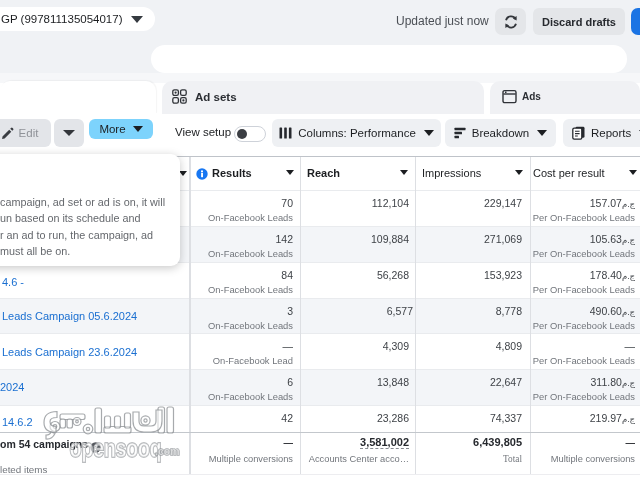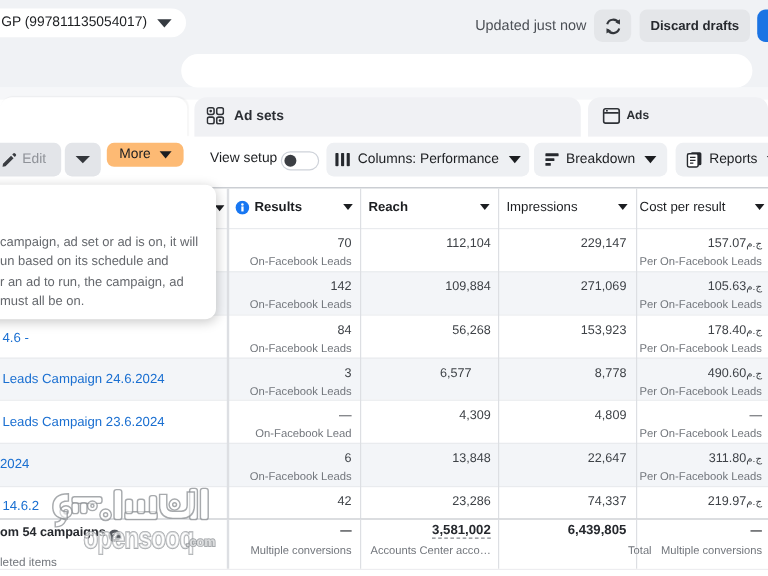--- a/index.html
+++ b/index.html
@@ -79,21 +79,21 @@
     <svg width="13" height="13" viewBox="0 0 13 13" style="margin-right:5px;">
       <path d="M 1.5 9.4 L 8.2 2.7 L 10.3 4.8 L 3.6 11.5 L 1.1 11.9 Z M 9.2 1.7 L 10 0.9 a 1.1 1.1 0 0 1 1.6 0 l 0.5 0.5 a 1.1 1.1 0 0 1 0 1.6 l -0.8 0.8 Z" fill="#3a3d42"></path>
     </svg>
     <span style="font-size:11.5px;color:#8f9298;">Edit</span>
   </div>
 
   <div class="btn" style="left:54px;top:119px;width:30px;height:28px;background:#e3e5e9;">
     <div style="width:0;height:0;border-left:6px solid transparent;border-right:6px solid transparent;border-top:6.5px solid #33363b;"></div>
   </div>
 
-  <div class="btn" style="left:89px;top:119px;width:64px;height:20px;background:#fdba74;">
+  <div class="btn" style="left:89px;top:119px;width:64px;height:20px;background:#7dd3fc;">
     <span style="font-size:11.5px;color:#1c1e21;">More</span>
     <div style="margin-left:7px;width:0;height:0;border-left:5.5px solid transparent;border-right:5.5px solid transparent;border-top:6px solid #1c1e21;"></div>
   </div>
 
   <div class="abs" style="left:175px;top:126px;font-size:11.5px;color:#1c1e21;">View setup</div>
   <div class="abs" style="left:234px;top:125.5px;width:32px;height:16px;background:#fff;border:1px solid #ced2d9;border-radius:9px;box-sizing:border-box;"></div>
   <div class="abs" style="left:237px;top:128.5px;width:10px;height:10px;background:#3b3e43;border-radius:50%;"></div>
 
   <div class="btn" style="left:272px;top:119px;width:169px;height:28px;background:#eef0f3;">
     <svg width="13" height="12" viewBox="0 0 13 12" style="margin-right:6px;">
@@ -178,21 +178,21 @@
     <div class="num" style="left:530px;top:233px;width:105px;">105.63<span class="eg">ج.م</span></div>
     <div class="sub" style="left:530px;top:248px;width:105px;">Per On-Facebook Leads</div>
     <div class="num" style="left:190px;top:268.5px;width:103px;">84</div>
     <div class="sub" style="left:190px;top:283.5px;width:103px;">On-Facebook Leads</div>
     <div class="num" style="left:300px;top:268.5px;width:109px;">56,268</div>
     <div class="num" style="left:415px;top:268.5px;width:107px;">153,923</div>
     <div class="num" style="left:530px;top:268.5px;width:105px;">178.40<span class="eg">ج.م</span></div>
     <div class="sub" style="left:530px;top:283.5px;width:105px;">Per On-Facebook Leads</div>
     <div class="num" style="left:190px;top:304.5px;width:103px;">3</div>
     <div class="sub" style="left:190px;top:319.5px;width:103px;">On-Facebook Leads</div>
-    <div class="num" style="left:284px;top:304.5px;width:109px;">6,577</div>
+    <div class="num" style="left:304px;top:304.5px;width:109px;">6,577</div>
     <div class="num" style="left:415px;top:304.5px;width:107px;">8,778</div>
     <div class="num" style="left:530px;top:304.5px;width:105px;">490.60<span class="eg">ج.م</span></div>
     <div class="sub" style="left:530px;top:319.5px;width:105px;">Per On-Facebook Leads</div>
     <div class="num" style="left:190px;top:340px;width:103px;">—</div>
     <div class="sub" style="left:190px;top:355px;width:103px;">On-Facebook Lead</div>
     <div class="num" style="left:300px;top:340px;width:109px;">4,309</div>
     <div class="num" style="left:415px;top:340px;width:107px;">4,809</div>
     <div class="num" style="left:530px;top:340px;width:105px;">—</div>
     <div class="sub" style="left:530px;top:355px;width:105px;">Per On-Facebook Leads</div>
     <div class="num" style="left:190px;top:376px;width:103px;">6</div>
@@ -201,21 +201,21 @@
     <div class="num" style="left:415px;top:376px;width:107px;">22,647</div>
     <div class="num" style="left:530px;top:376px;width:105px;">311.80<span class="eg">ج.م</span></div>
     <div class="sub" style="left:530px;top:391px;width:105px;">Per On-Facebook Leads</div>
     <div class="num" style="left:190px;top:412px;width:103px;">42</div>
     <div class="num" style="left:300px;top:412px;width:109px;">23,286</div>
     <div class="num" style="left:415px;top:412px;width:107px;">74,337</div>
     <div class="num" style="left:530px;top:412px;width:105px;">219.97<span class="eg">ج.م</span></div>
   </div>
 
   <div class="link" style="left:2px;top:276px;">4.6 -</div>
-  <div class="link" style="left:2px;top:310px;">Leads Campaign 24.6.2024</div>
+  <div class="link" style="left:2px;top:310px;">Leads Campaign 05.6.2024</div>
   <div class="link" style="left:2px;top:346px;">Leads Campaign 23.6.2024</div>
   <div class="link" style="left:0px;top:381px;">2024</div>
   <div class="link" style="left:2px;top:416px;">14.6.2</div>
 
   <div class="abs" style="left:0;top:432px;width:640px;height:48px;background:#fff;border-top:1px solid #c3c7cc;"></div>
   <div class="vline" style="left:189px;top:433px;width:1.5px;height:41px;"></div>
   <div class="vline" style="left:300px;top:433px;height:41px;"></div>
   <div class="vline" style="left:415px;top:433px;height:41px;"></div>
   <div class="vline" style="left:530px;top:433px;height:41px;"></div>
   <div class="hline" style="left:0;top:474px;width:640px;background:#ededf0;"></div>
@@ -227,21 +227,21 @@
       <text x="5.5" y="8.2" font-size="7.5" font-weight="bold" fill="#fff" text-anchor="middle" font-family="Liberation Sans">?</text>
     </svg>
   </div>
   <div class="abs" style="left:0;top:464px;font-size:9.8px;color:#72767c;text-align:right;">leted items</div>
 
   <div class="num" style="left:190px;top:436px;width:103px;font-size:11px;font-weight:bold;color:#26292e;"><span style="font-size:9.5px;">—</span></div>
   <div class="sub" style="left:190px;top:454px;width:103px;font-size:9.3px;">Multiple conversions</div>
   <div class="abs" style="left:0;top:436px;width:409px;text-align:right;font-size:11px;font-weight:bold;color:#26292e;"><span style="border-bottom:1px dashed #85898f;">3,581,002</span></div>
   <div class="sub" style="left:300px;top:454px;width:109px;font-size:9.3px;">Accounts Center acco…</div>
   <div class="num" style="left:415px;top:436px;width:107px;font-size:11px;font-weight:bold;color:#26292e;">6,439,805</div>
-  <div class="sub" style="left:436px;top:454px;width:107px;font-size:9.3px;">Total</div>
+  <div class="sub" style="left:415px;top:454px;width:107px;font-size:9.3px;font-family:Liberation Serif, serif;">Total</div>
   <div class="num" style="left:530px;top:436px;width:105px;font-size:11px;font-weight:bold;color:#26292e;"><span style="font-size:9.5px;">—</span></div>
   <div class="sub" style="left:530px;top:454px;width:105px;font-size:9.3px;">Multiple conversions</div>
 
   <div class="abs" style="left:179px;top:171px;width:0;height:0;border-left:4.5px solid transparent;border-right:4.5px solid transparent;border-top:5px solid #1c1e21;"></div>
   <div class="abs" style="left:-30px;top:154px;width:210px;height:112px;background:#fff;border-radius:9px;box-shadow:0 2px 10px rgba(0,0,0,0.22);"></div>
   <div class="abs" style="left:0;top:193.5px;width:190px;font-size:10.8px;line-height:16.6px;color:#65686d;">campaign, ad set or ad is on, it will<br>un based on its schedule and<br>r an ad to run, the campaign, ad<br>must all be on.</div>
 
   <svg class="abs" style="left:0;top:390px;" width="200" height="90" viewBox="0 0 200 90">
     <g fill="rgba(255,255,255,0.55)" stroke="rgba(138,141,146,0.75)" stroke-width="1.2">
 

